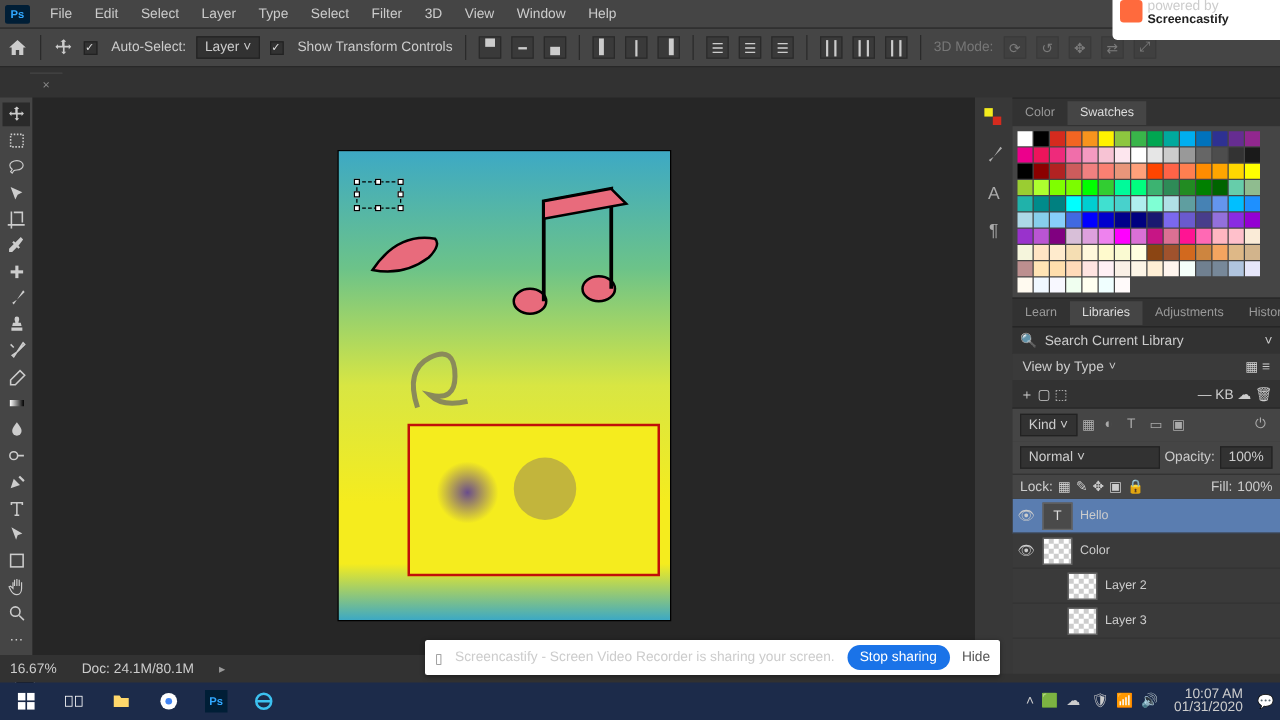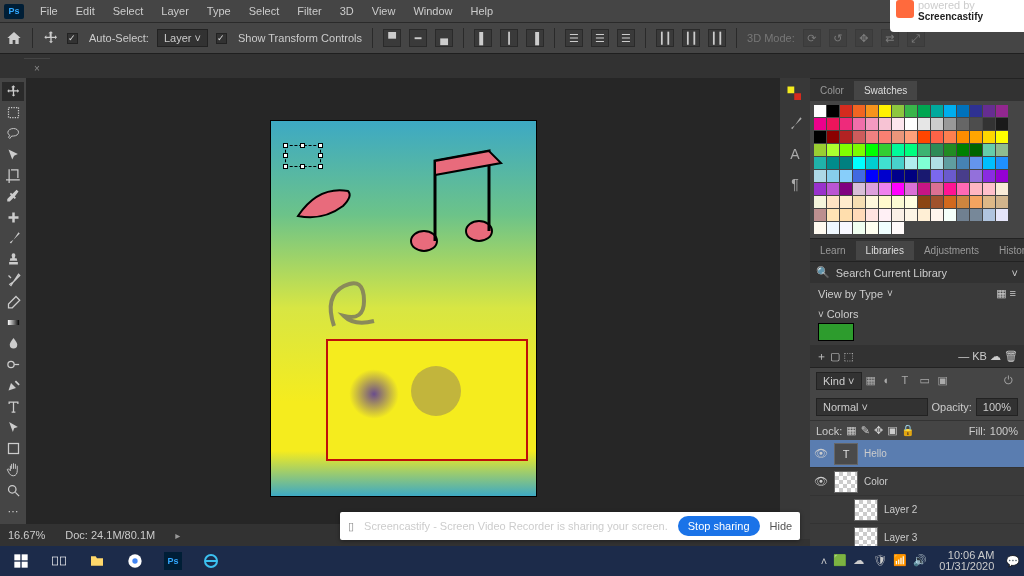--- a/index.html
+++ b/index.html
@@ -492,24 +492,20 @@
         <div class="t a">Libraries</div>
         <div class="t">Adjustments</div>
         <div class="t">History</div>
       </div>
       <div class="libsearch">
         <span>🔍</span>
         <span>Search Current Library</span>
         <span class="chev">˅</span>
       </div>
       <div class="libview"><span>View by Type</span> ˅<span style="margin-left:auto">▦ ≡</span></div>
-      <div class="libcolors">
-        <div class="lbl">˅ <span>Colors</span></div>
-        <div class="colbox"></div>
-      </div>
       <div class="libfoot">
         <span>＋ ▢ ⬚</span>
         <span><span>— KB</span> ☁ 🗑</span>
       </div>
     </div>
 
     <div class="panel" style="display:flex;flex-direction:column;flex:1">
       <div class="layerctrl">
         <span class="dd"><span>Kind</span> ˅</span>
         <span class="ic">▦</span>
@@ -618,18 +614,18 @@
     </div>
   <div class="spacer"></div>
   <div class="tray">
     <span>˄</span>
     <span class="ti">🟩</span>
     <span class="ti">☁</span>
     <span class="ti">🛡</span>
     <span class="ti">📶</span>
     <span class="ti">🔊</span>
     <div class="clock">
-        <div>10:06 AM</div>
+        <div>10:07 AM</div>
         <div>01/31/2020</div>
       </div>
     <span>💬</span>
   </div>
 </div>
 
 </body></html>

